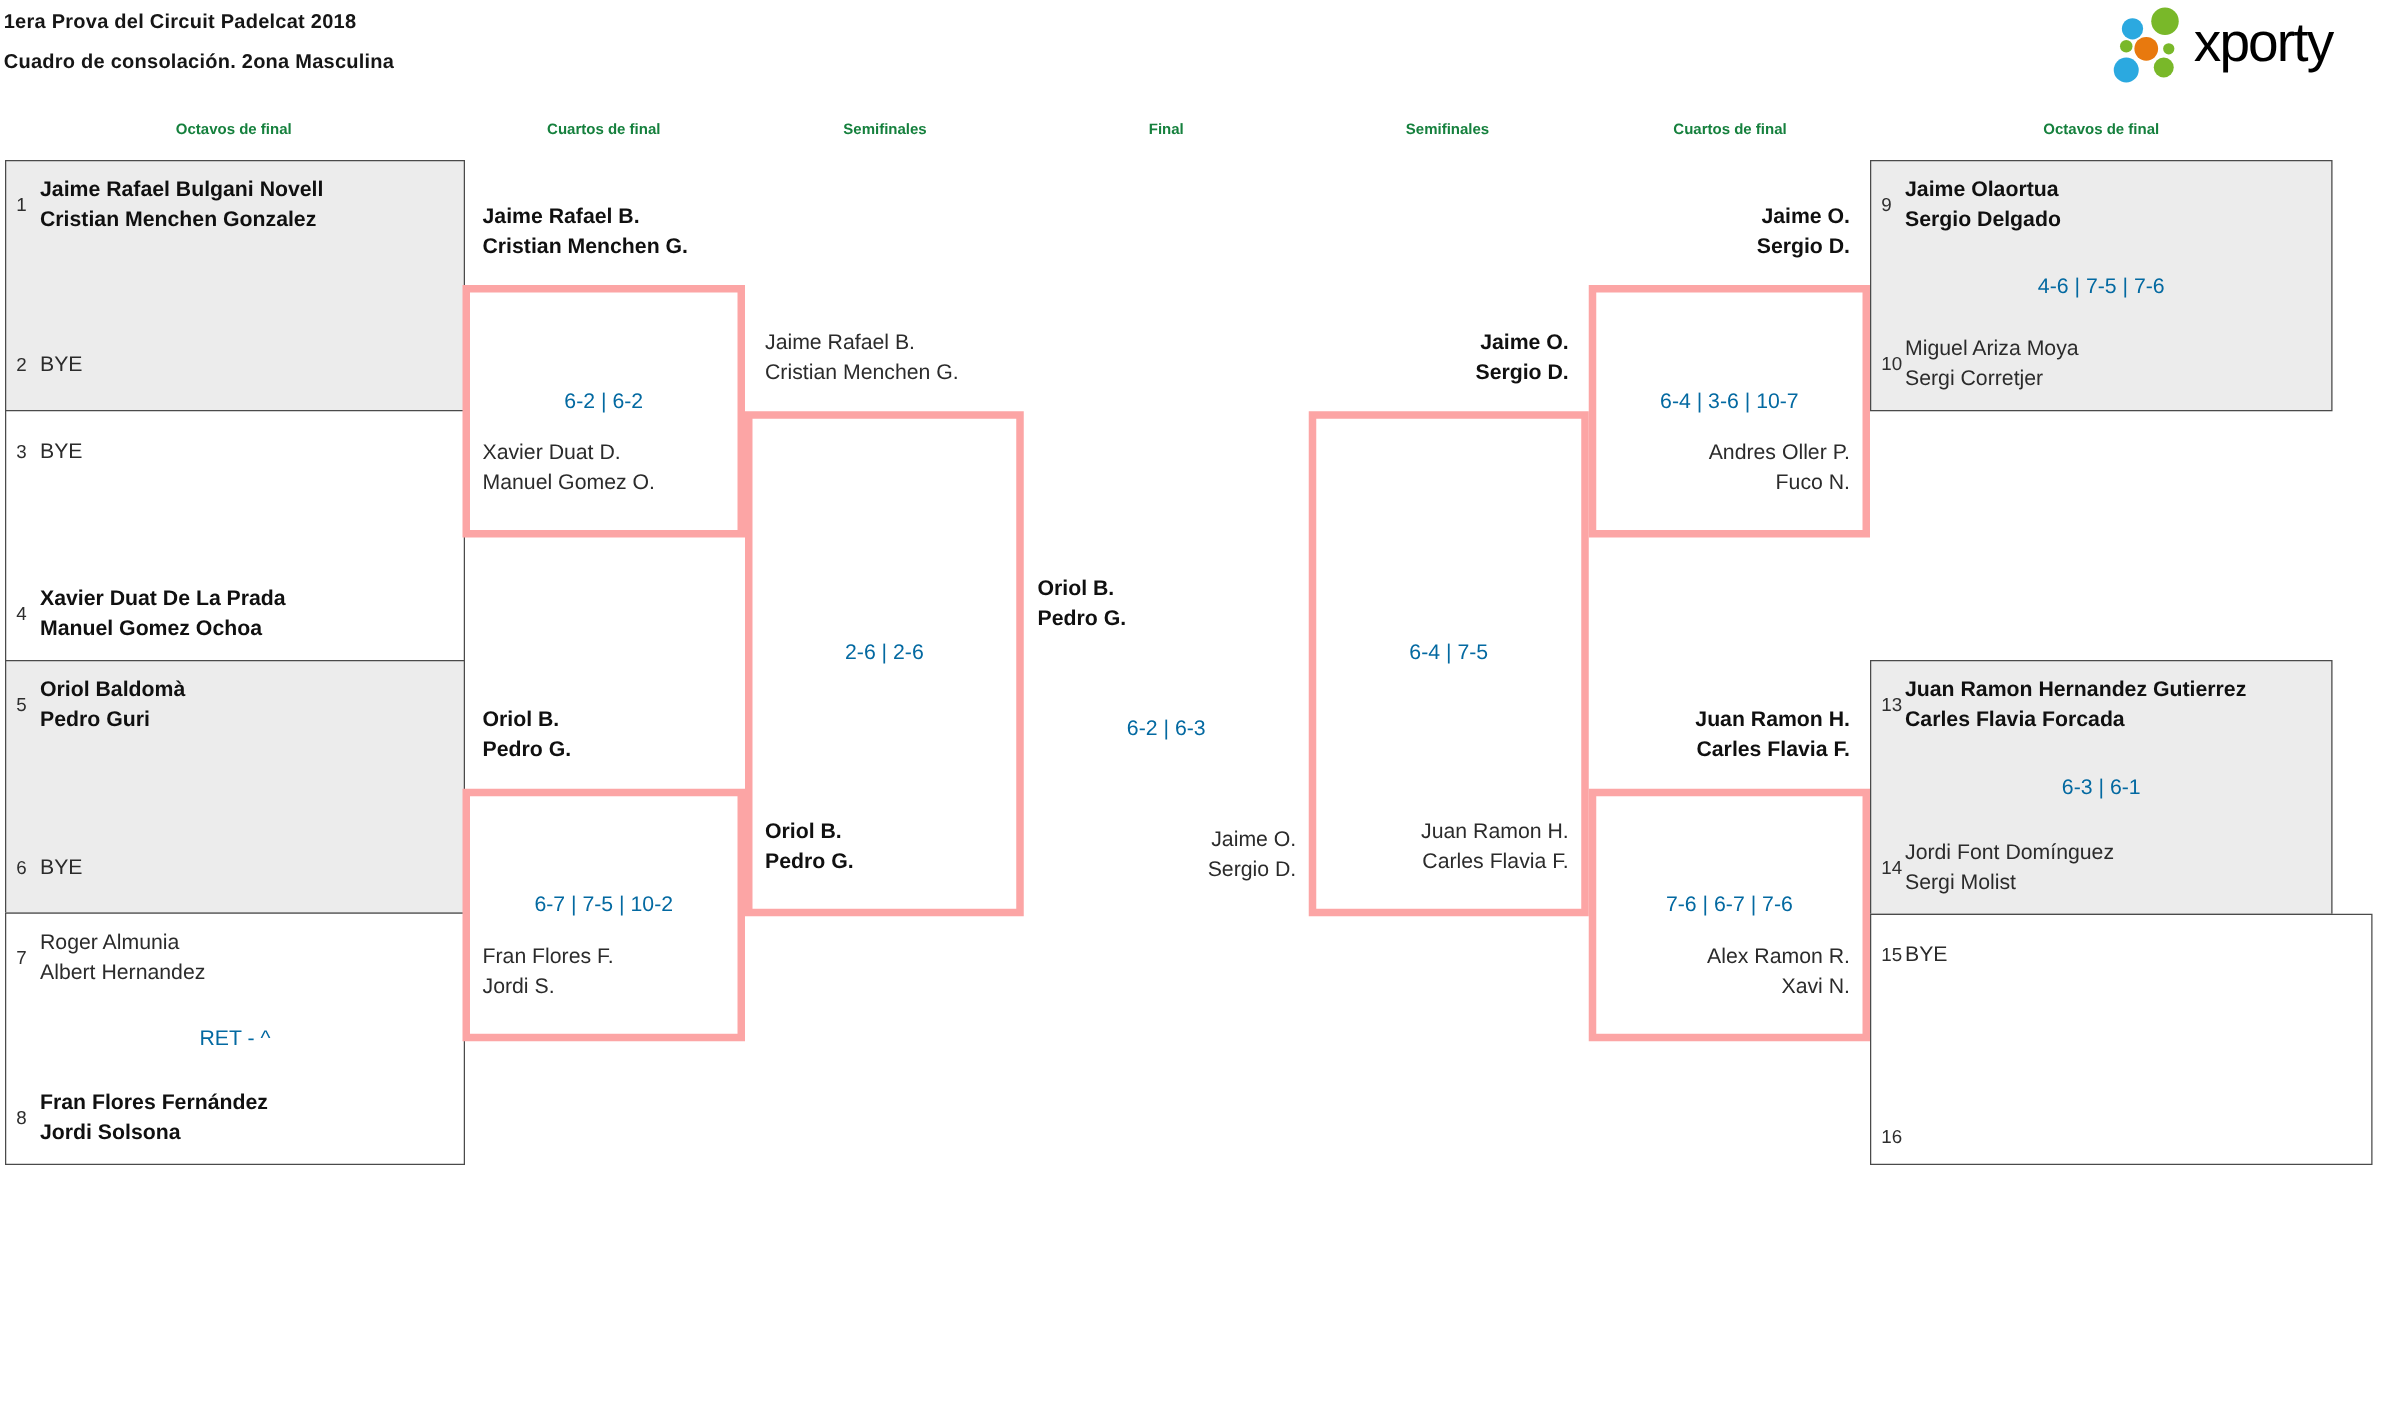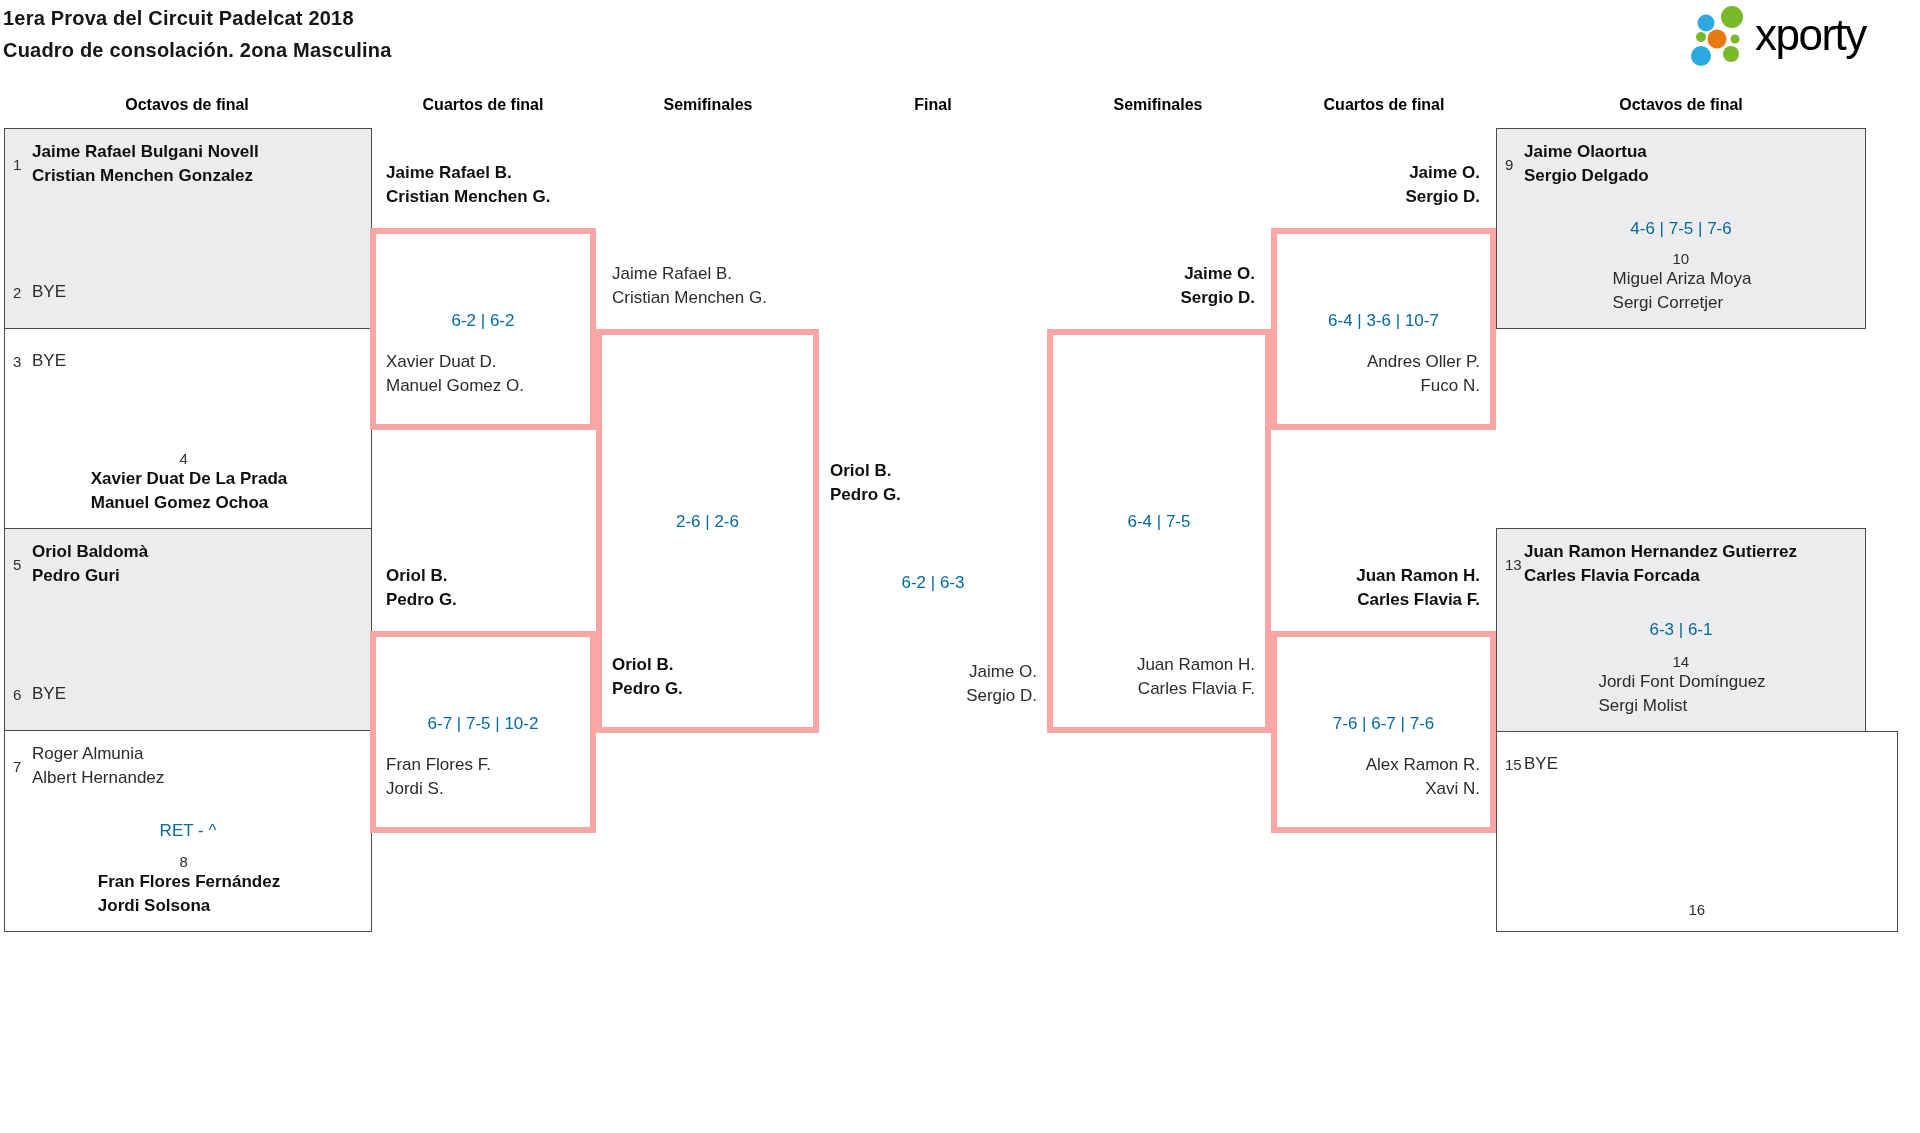--- a/index.html
+++ b/index.html
@@ -1,32 +1,32 @@
 <!DOCTYPE html>
 <html><head>
 <meta charset="utf-8">
 <style>
   html,body { margin:0; padding:0; background:#fff; }
   body { font-family:"Liberation Sans", sans-serif; color:#1a1a1a; }
   .page { position:relative; width:1920px; height:1133px; background:#ffffff; overflow:hidden; }
 
-  .title { position:absolute; left:3px; top:2px; font-size:20px; font-weight:700;
+  .title { position:absolute; left:3px; top:2px; font-size:16px; font-weight:700;
            line-height:32px; color:#161616; white-space:pre-line; letter-spacing:.2px; }
 
   .round-header { position:absolute; top:96px; width:220px; text-align:center;
-                  font-size:16px; font-weight:600; color:#000000; }
+                  font-size:12px; font-weight:600; color:#15803d; }
 
   
   .obox { position:absolute; border:1px solid #4a4a4a; background:#fff; box-sizing:border-box; }
   .obox.gray { background:#ececec; }
 
   .slot { position:absolute; left:8px; right:6px; display:flex; align-items:center; }
   .slot.top2 { top:11px; }
   .slot.top1 { top:20px; }
-  .slot.bot2 { bottom:13px;flex-direction:column; }
+  .slot.bot2 { bottom:13px; }
   .slot.bot1 { bottom:24px; }
 
   .seed { flex:none; width:19px; font-size:15px; color:#2e2e2e; }
   .team { font-size:17px; line-height:24px; color:#2b2b2b; white-space:pre-line; }
   .team.w { font-weight:700; color:#101010; }
 
   .score { font-size:17px; color:#0369a1; }
   .obox .score { position:absolute; left:0; right:0; top:50%; transform:translateY(-50%); text-align:center; }
 
   

